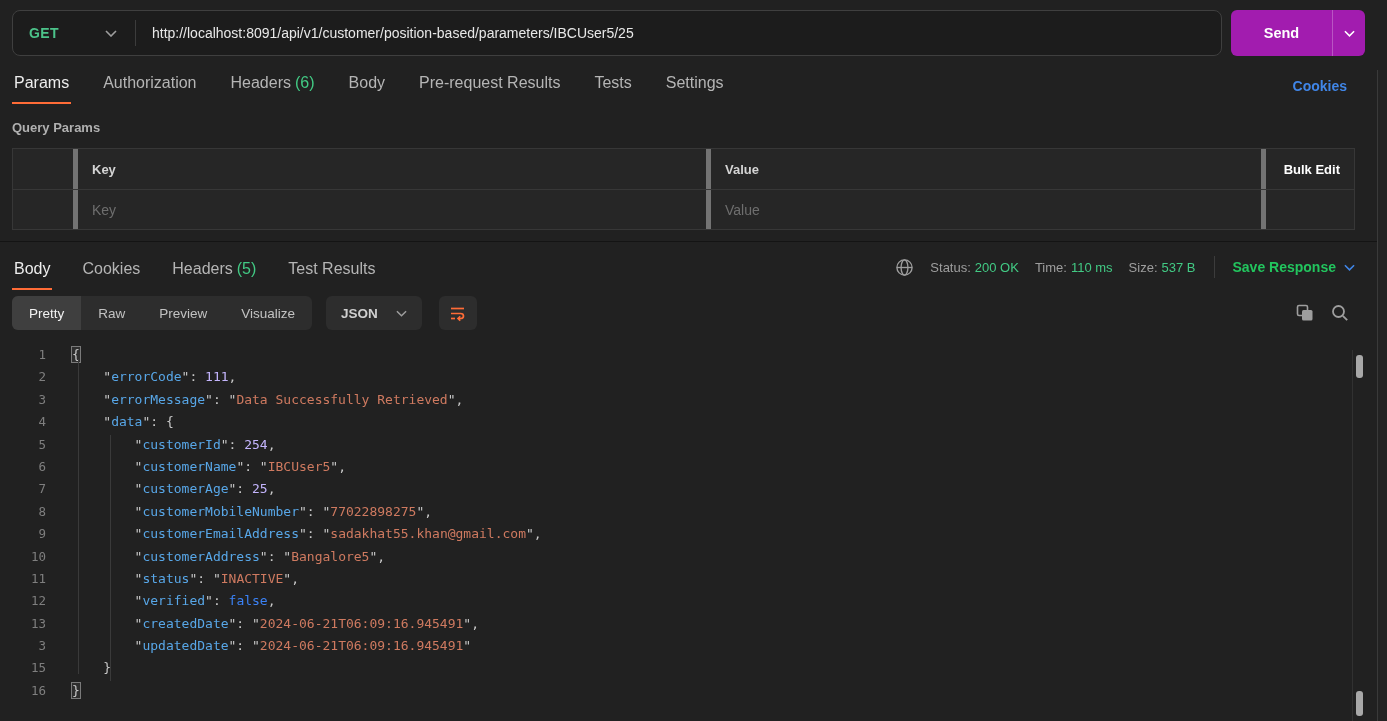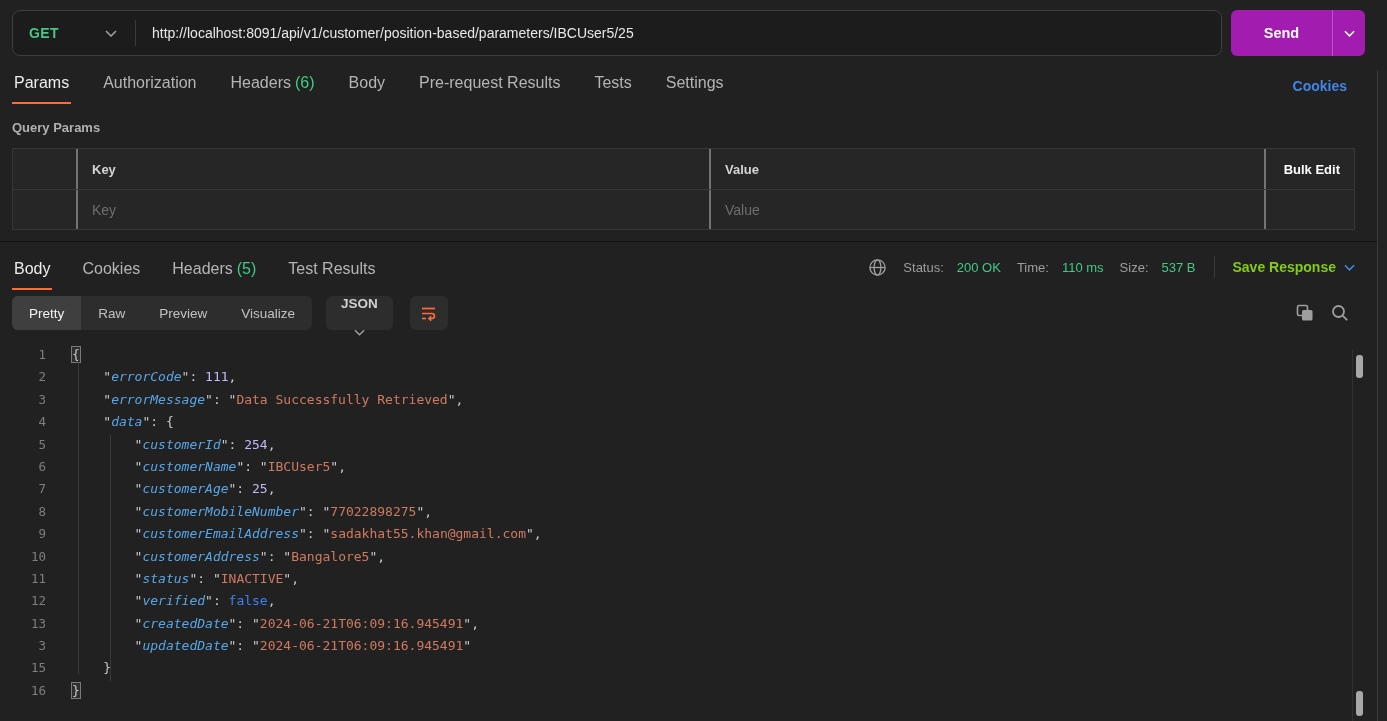--- a/index.html
+++ b/index.html
@@ -37,67 +37,67 @@
   .tab .count { color:#42ca84; margin-left:4px; }
   .cookies-link { margin-left:auto; margin-right:18px; color:#4086e8; font-weight:bold;
     font-size:14px; cursor:pointer; padding-bottom:10px; }
 
   .qp-label { margin:16px 12px 0 12px; color:#b0b0b0; font-size:13px; font-weight:bold; }
 
   
   .qp-table { margin:13px 22px 0 12px; border:1px solid #373737; background:#262626; }
   .qp-row { display:flex; height:40px; }
   .qp-row + .qp-row { border-top:1px solid #373737; }
-  .qp-cell { display:flex; align-items:center; padding:0 14px; border-right:2px solid #737373; }
+  .qp-cell { display:flex; align-items:center; padding:0 14px; border-right:5px solid #737373; }
   .qp-cell:last-child { border-right:none; }
   .c-select { width:65px; }
   .c-key { width:633px; }
   .c-value { flex:1; }
   .c-bulk { width:88px; justify-content:flex-end; }
   .qp-head { color:#d4d4d4; font-weight:bold; font-size:13px; }
   .bulk-edit { color:#ffffff; font-weight:bold; font-size:13px; cursor:pointer; }
   .qp-input { background:transparent; border:none; outline:none; width:100%;
     color:#e0e0e0; font-size:14px; font-family:"Liberation Sans", sans-serif; }
   .qp-input::placeholder { color:#6e6e6e; }
 
   
   .response { margin-top:11px; border-top:1px solid #141414; }
   .resp-head { display:flex; align-items:flex-end; padding:12px 12px 0 12px; }
   .resp-tabs { display:flex; gap:28px; }
   .resp-meta { margin-left:auto; display:flex; align-items:center; gap:16px;
     padding-bottom:12px; margin-right:10px; }
   .meta-item { font-size:13px; color:#9e9e9e; white-space:nowrap; }
-  .meta-item b { color:#42ca84; font-weight:normal; margin-left:13px; }
+  .meta-item b { color:#42ca84; font-weight:normal; margin-left:4px; }
   .meta-sep { width:1px; height:22px; background:#3c3c3c; margin:0 2px; }
-  .save-resp { color:#84cc16; font-weight:bold; font-size:14px; display:flex;
+  .save-resp { color:#22c55e; font-weight:bold; font-size:14px; display:flex;
     align-items:center; gap:8px; cursor:pointer; }
 
   
   .viewer-bar { display:flex; align-items:center; margin:6px 12px 0 12px; }
   .seg { display:flex; background:#2d2d2d; border-radius:6px; overflow:hidden; height:34px; }
   .seg-item { display:flex; align-items:center; padding:0 17px; color:#c2c2c2;
     font-size:13.5px; cursor:pointer; }
   .seg-item.active { background:#3f3f3f; color:#f2f2f2; }
   .fmt-dd { margin-left:14px; height:34px; background:#2d2d2d; border-radius:6px;
-    display:flex; align-items:center; gap:18px; padding:0 15px; cursor:pointer;flex-direction:column; }
+    display:flex; align-items:center; gap:18px; padding:0 15px; cursor:pointer; }
   .fmt-label { color:#d0d0d0; font-size:13.5px; font-weight:bold; }
   .wrap-btn { margin-left:17px; height:34px; width:38px; background:#2d2d2d; border-radius:6px;
     display:flex; align-items:center; justify-content:center; cursor:pointer; }
   .viewer-icons { margin-left:auto; display:flex; gap:17px; margin-right:16px; }
   .icon-btn { cursor:pointer; display:flex; align-items:center; }
 
   
   .code-pane { position:relative; margin-top:9px; padding-top:5px;
     font-family:"DejaVu Sans Mono", monospace; font-size:13px; }
   .code-line { display:flex; height:22.4px; line-height:22.4px; }
   .line-num { width:46px; text-align:right; color:#7f7f7f; flex:none;
     font-size:12.5px; user-select:none; }
   .line-text { margin-left:26px; white-space:pre; }
   .tok-p { color:#c9c9c9; }
-  .tok-k { color:#58a7e8;font-style:italic; }
+  .tok-k { color:#58a7e8; }
   .tok-s { color:#cf7a60; }
   .tok-n { color:#c4b5fd; }
   .tok-b { color:#3b82f6; }
   .tok-mb { color:#c9c9c9; outline:1px solid #7a7a7a; background:rgba(255,255,255,0.06); }
   .indent-guide { position:absolute; width:1px; background:#3a3a3a; }
   .guide-1 { left:78px; top:20px; height:315px; }
   .guide-2 { left:110px; top:96px; height:246px; }
   .scroll-thumb { position:absolute; width:7px; border-radius:3px; background:#a8a8a8; right:24px; }
   .thumb-1 { top:355px; height:23px; }
   .thumb-2 { top:691px; height:25px; }

